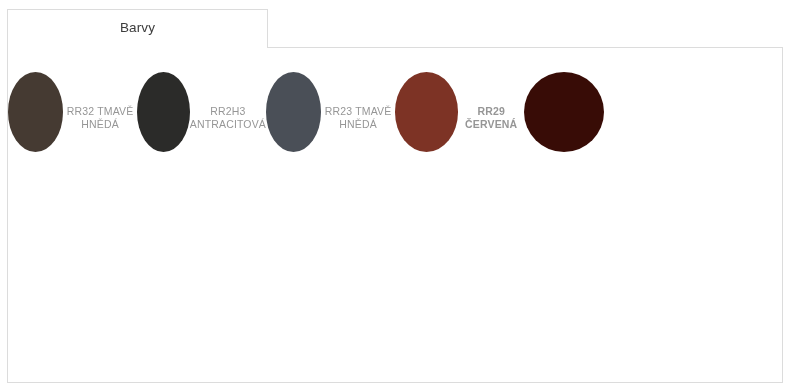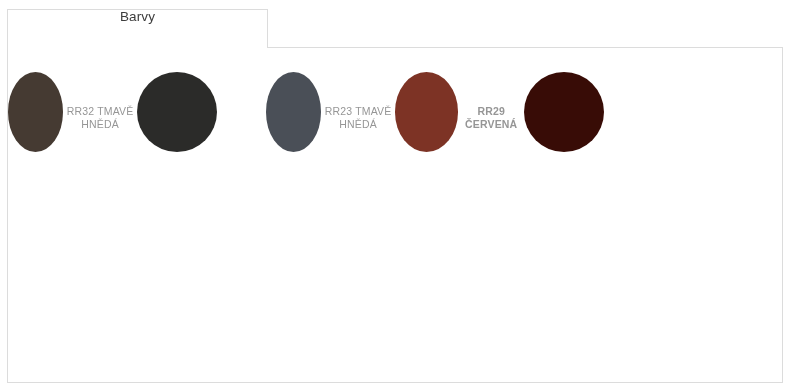--- a/index.html
+++ b/index.html
@@ -31,20 +31,21 @@
     box-sizing: border-box;
     border: 1px solid #dcdcdc;
     border-bottom: none;
     background: #ffffff;
     z-index: 3;
   }
   .tab {
     width: 100%;
     height: 100%;
     display: flex;
+    align-items: center;
     justify-content: center;
     box-sizing: border-box;
     padding-bottom: 2px;
   }
   .tab-label {
     font-size: 13.5px;
     color: #3c3c3c;
     letter-spacing: 0.1px;
     line-height: 1;
   }
@@ -131,20 +132,21 @@
 
   <div class="swatch-grid">
 
     <div class="swatch">
       <span class="swatch-circle" style="background: rgb(69, 58, 50);"></span>
       <span class="swatch-label" style="color: rgb(150, 150, 150);">RR32 TMAVĚ HNĚDÁ</span>
     </div>
 
     <div class="swatch">
       <span class="swatch-circle" style="background: rgb(43, 43, 41);"></span>
+      <span class="swatch-label" style="color: rgb(150, 150, 150);">RR2H3 ANTRACITOVÁ</span>
     </div>
 
     <div class="swatch">
       <span class="swatch-circle" style="background: rgb(74, 79, 87);"></span>
       <span class="swatch-label" style="color: rgb(150, 150, 150);">RR23 TMAVĚ HNĚDÁ</span>
     </div>
 
     <div class="swatch">
       <span class="swatch-circle" style="background: rgb(125, 51, 37);"></span>
       <span class="swatch-label" style="color: rgb(150, 150, 150); font-weight: bold;">RR29 ČERVENÁ</span>

